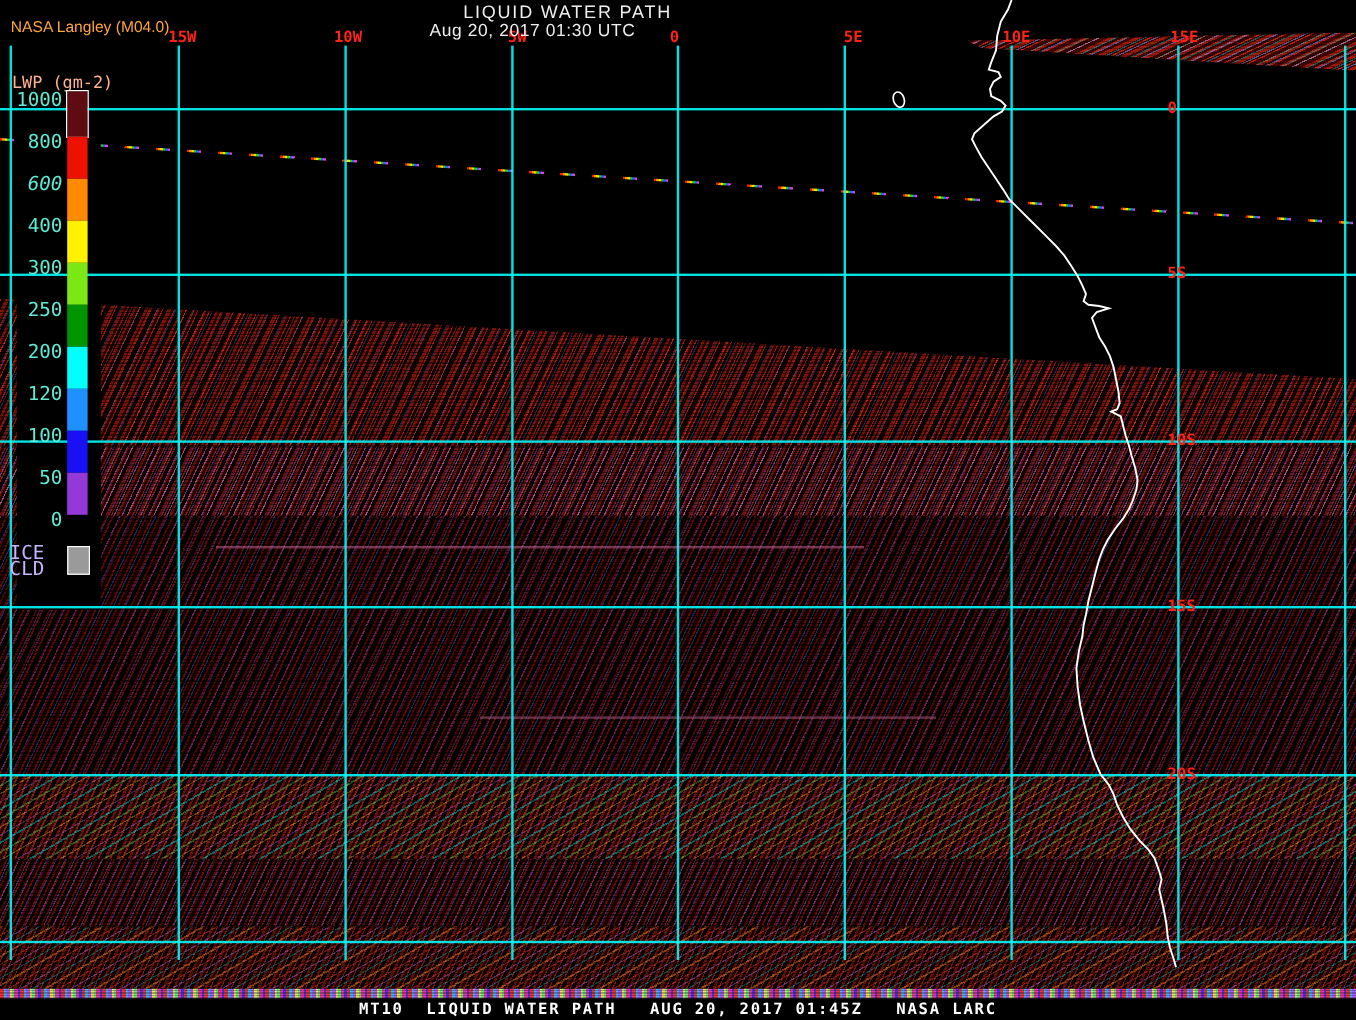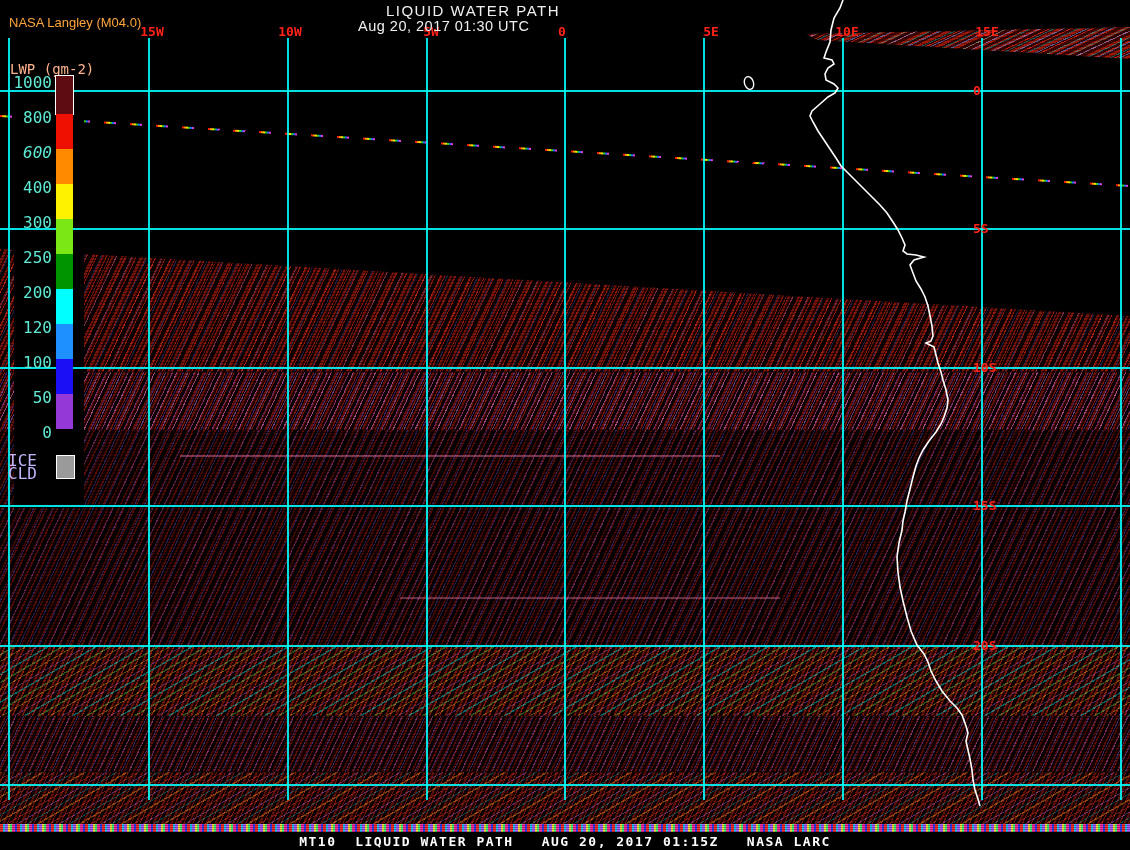--- a/index.html
+++ b/index.html
@@ -168,16 +168,16 @@
       <div class="lg-seg" style="top: 289px; height: 35px; background: rgb(0, 255, 255);"></div>
       <div class="lg-seg" style="top: 324px; height: 35px; background: rgb(30, 144, 255);"></div>
       <div class="lg-seg" style="top: 359px; height: 35px; background: rgb(26, 16, 245);"></div>
       <div class="lg-seg" style="top: 394px; height: 35px; background: rgb(148, 56, 216);"></div>
     </div>
   <div id="ice-l1">ICE</div>
   <div id="ice-l2">CLD</div>
   <div id="ice-swatch" class="abs" style="background: rgb(154, 154, 154);"></div>
 
   <div id="footer-bar" class="abs">
-    <div id="footer-caption">MT10  LIQUID WATER PATH   AUG 20, 2017 01:15Z   NASA LARC</div>
+    <div id="footer-caption">MT10  LIQUID WATER PATH   AUG 20, 2017 01:45Z   NASA LARC</div>
   </div>
 
 </div>
 
 </body></html>

